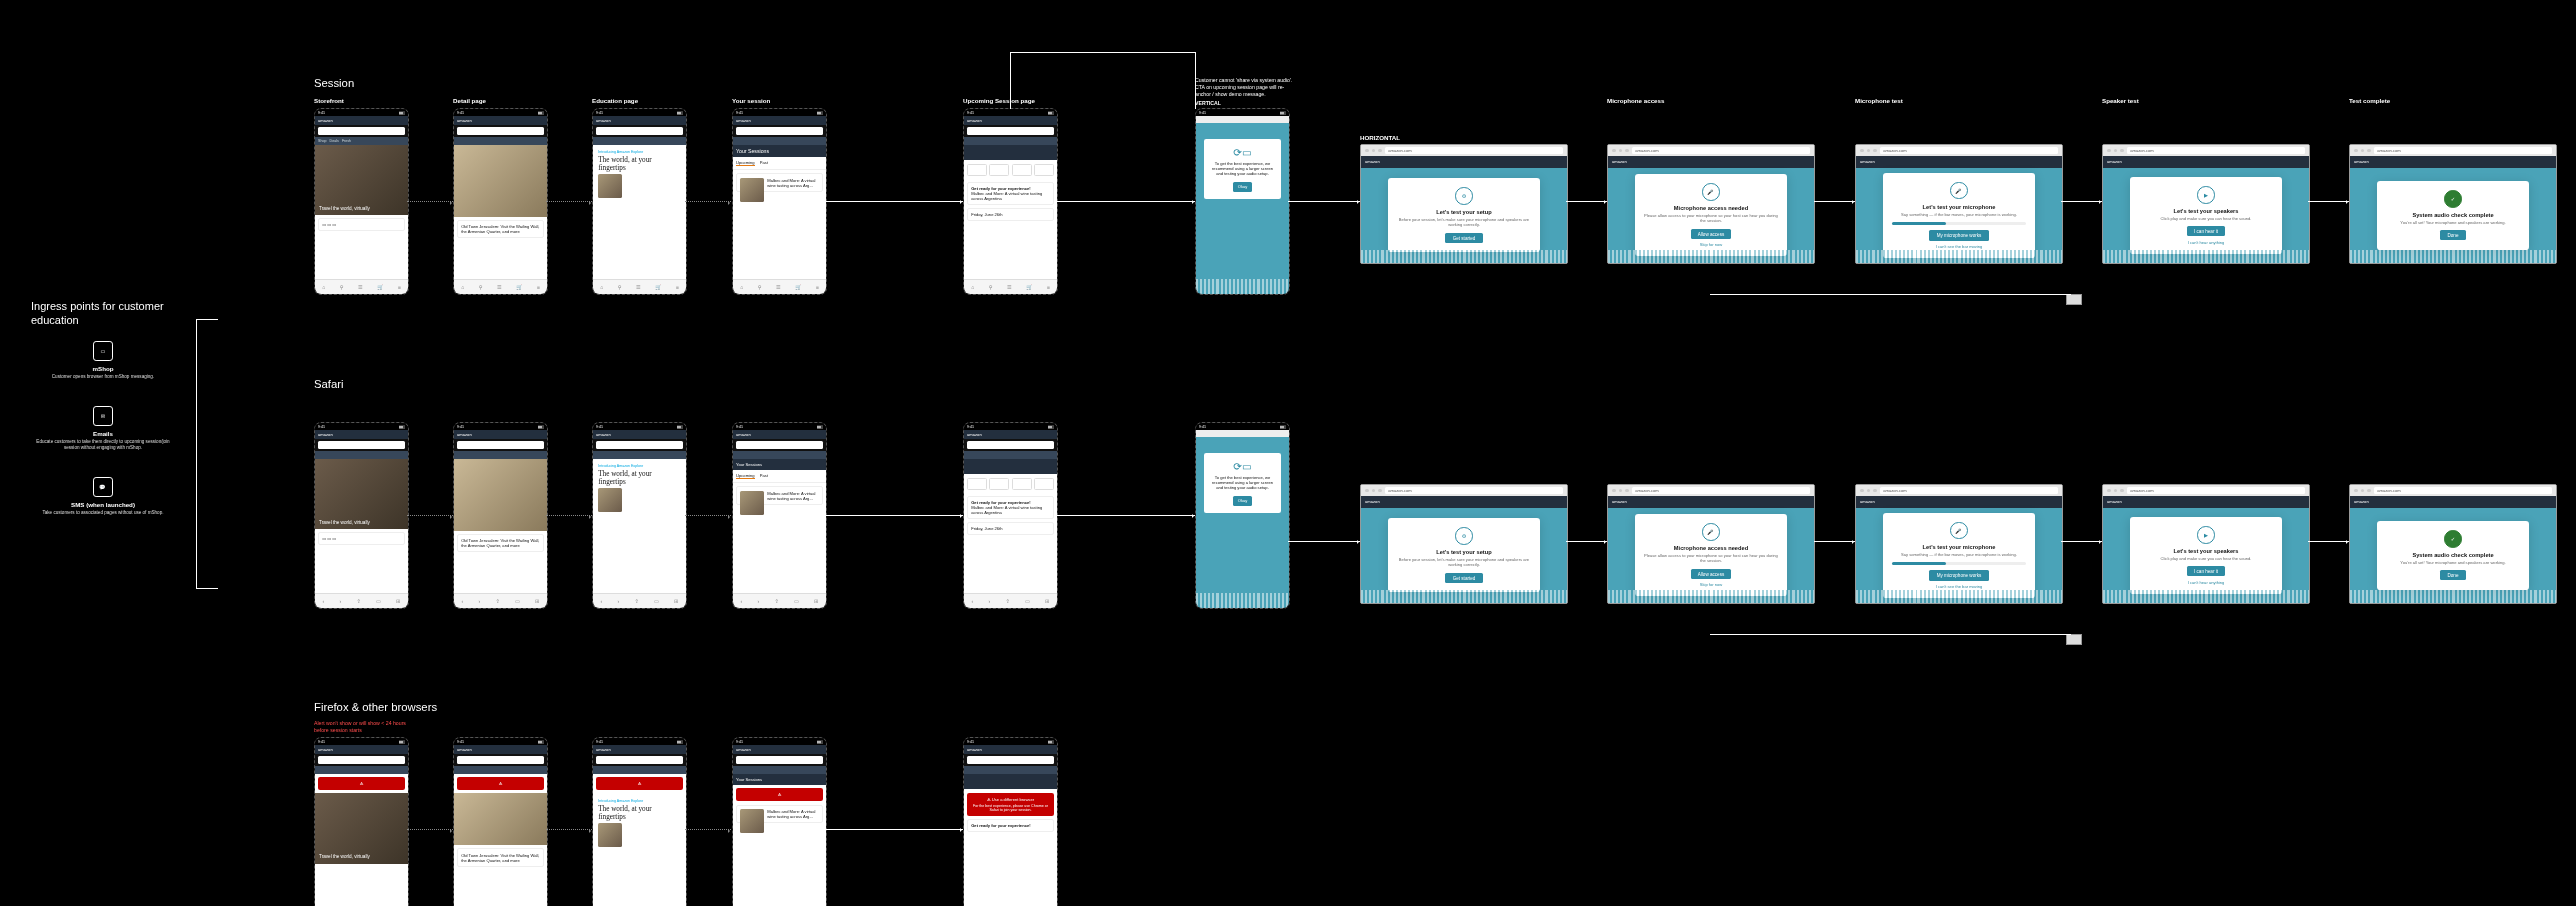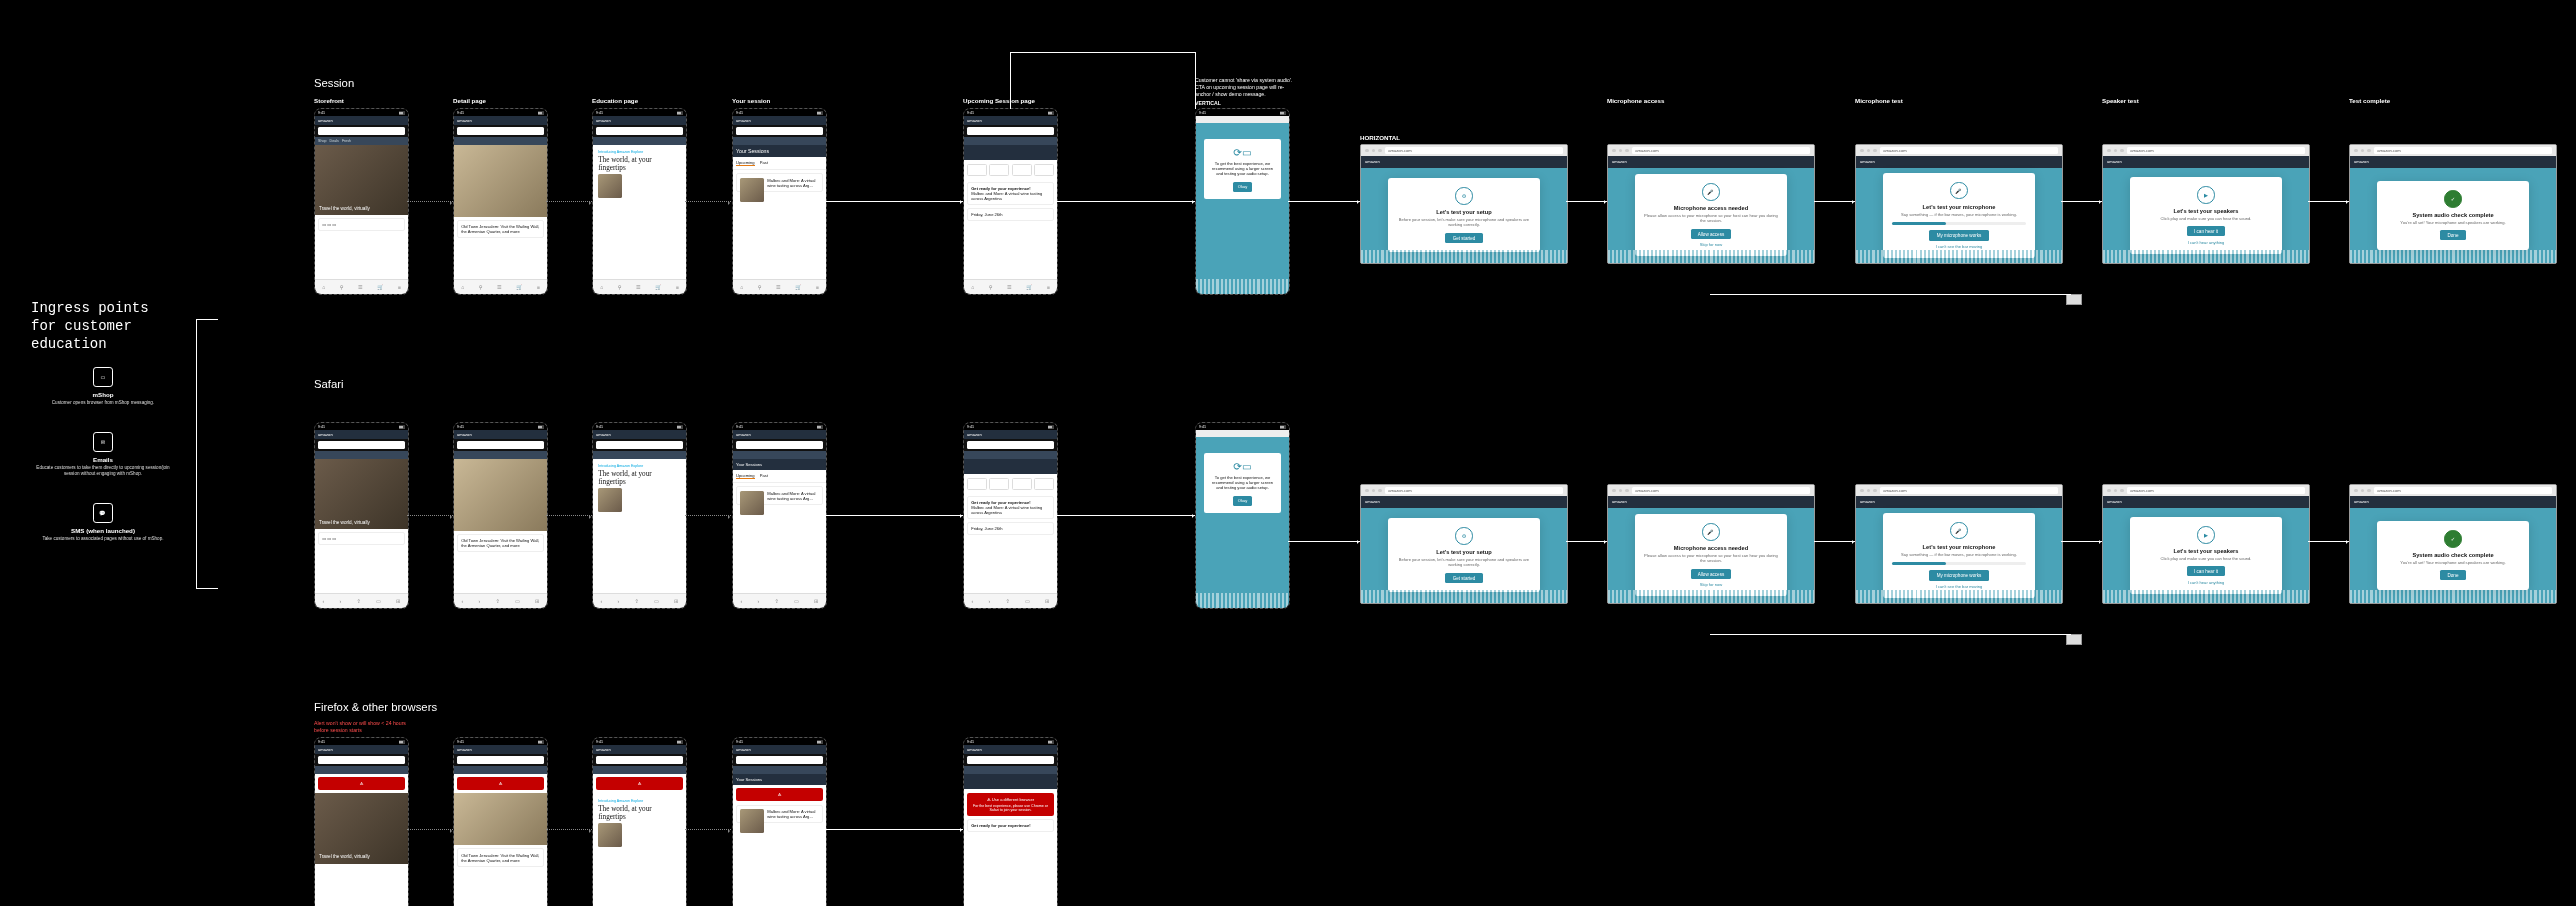--- a/index.html
+++ b/index.html
@@ -1,18 +1,18 @@
 <!DOCTYPE html>
 <html><head>
 <meta charset="utf-8">
 <style>
   html,body{margin:0;padding:0;background:#000;color:#fff;font-family:-apple-system,BlinkMacSystemFont,"Segoe UI",Arial,sans-serif;font-size:5.2px;}
   .canvas{position:relative;width:2665px;height:907px;}
   .ingress{position:absolute;left:31px;top:299px;width:144px;}
-  .ingress-title{font-size:14px;line-height:1.3;margin-bottom:13px;font-family:Liberation Mono, monospace;}
+  .ingress-title{font-size:11px;line-height:1.3;margin-bottom:13px;}
   .ingress-item{text-align:center;margin-bottom:26px;}
   .ingress-icon{width:18.5px;height:18.5px;margin:0 auto 4.1px;border:0.5px solid #fff;border-radius:3.1px;display:flex;align-items:center;justify-content:center;}
   .ingress-item .label{font-size:6.2px;font-weight:600;margin-bottom:1.5px;}
   .ingress-item .desc{font-size:4.6px;opacity:.85;line-height:1.3;}
   .section-title{position:absolute;font-size:11.3px;font-weight:400;color:#fff;}
   .col-label{position:absolute;font-size:6.2px;font-weight:600;color:#fff;}
   .note{position:absolute;font-size:5.2px;line-height:1.3;max-width:103px;}
   .note.red{color:#ff4d4d;}
   .phone{position:absolute;width:93px;height:185px;background:#111;border:0.5px dashed #555;border-radius:7.2px;overflow:hidden;display:flex;flex-direction:column;}
   .phone .statusbar{height:7.2px;background:#000;color:#fff;font-size:3.6px;display:flex;justify-content:space-between;padding:0 3.1px;align-items:center;}

